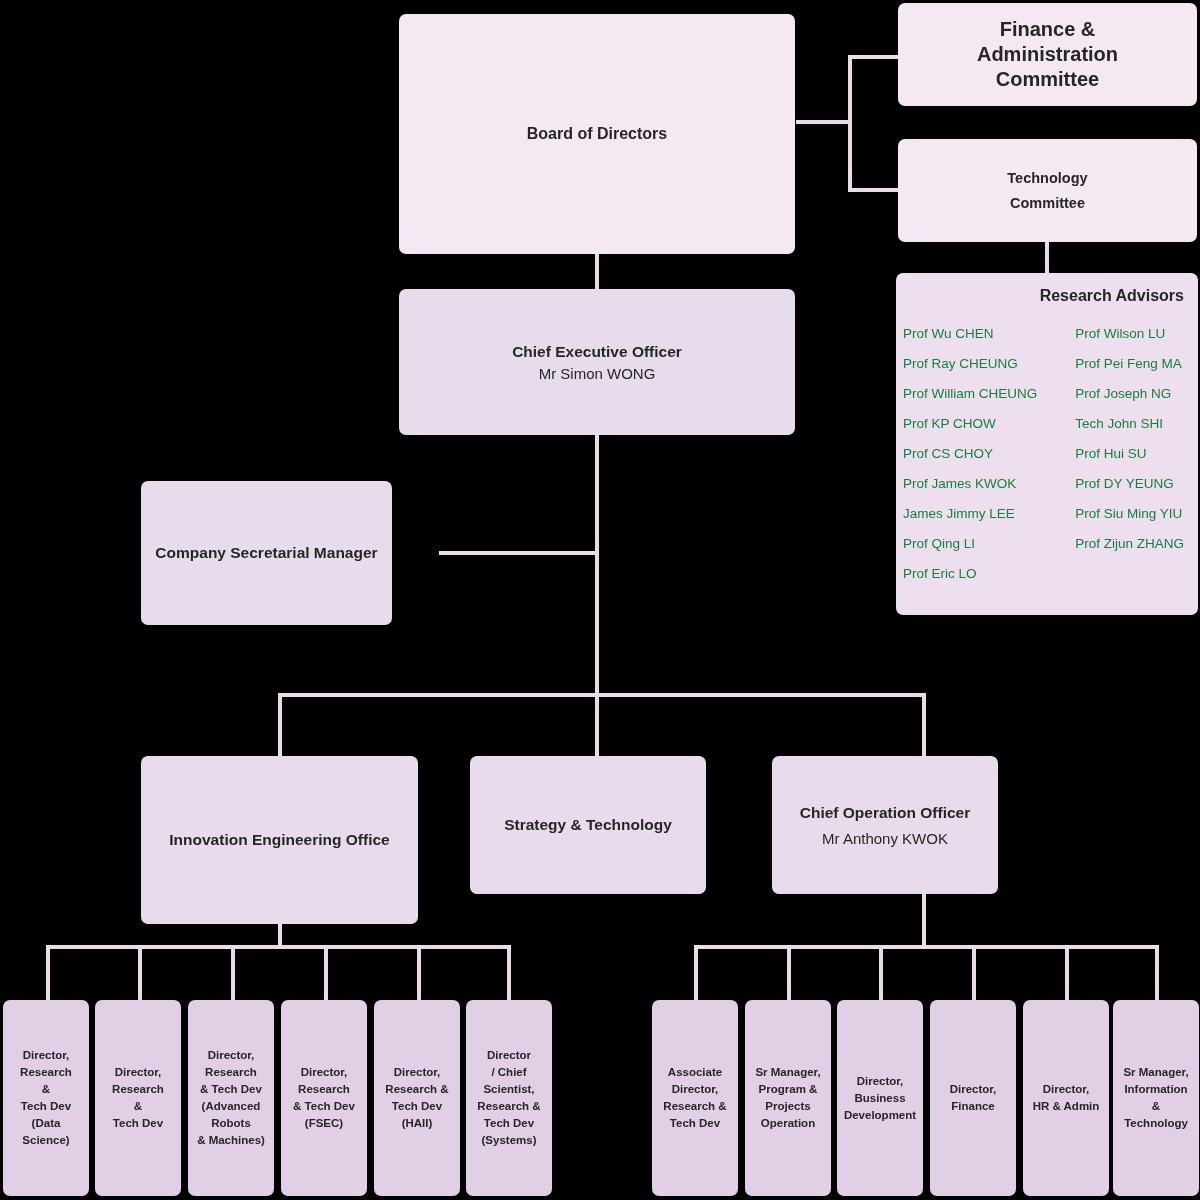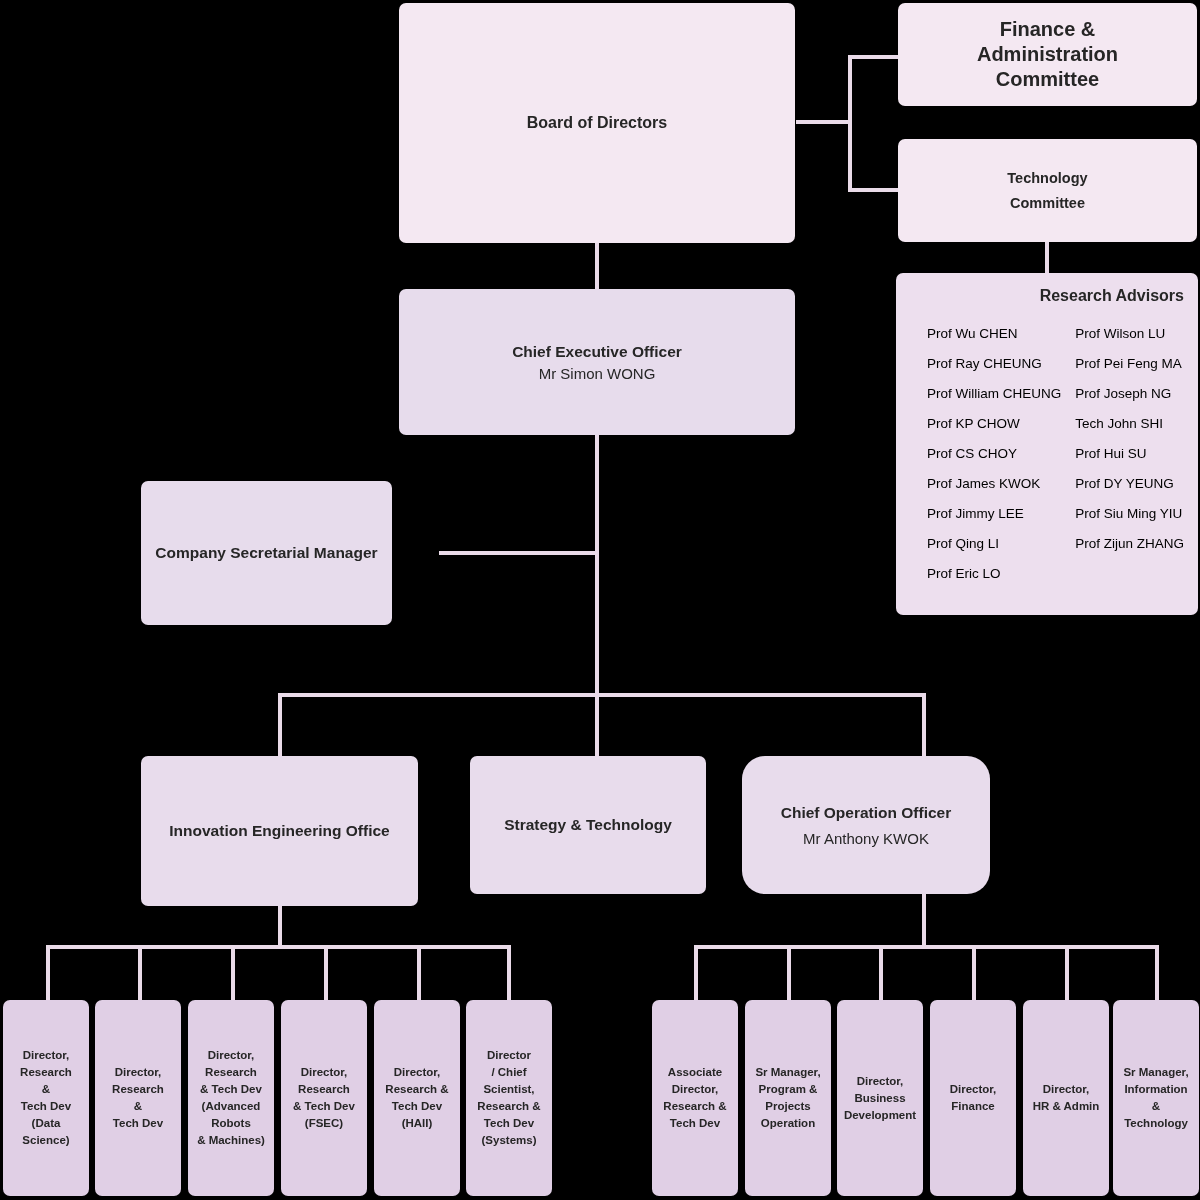--- a/index.html
+++ b/index.html
@@ -71,23 +71,24 @@
   }
   .adv-col {
     flex: 1;
     display: flex;
     flex-direction: column;
     gap: 0px;
   }
   .adv-name {
     font-size: 13.5px;
     line-height: 30px;
-    color: #000000;
+    color: #15803d;
     text-align: left;
     white-space: nowrap;
+    margin-left: 24px;
   }
 </style>
 </head>
 <body>
 
 <div id="chart">
 
   <div class="ln" style="left:796px; top:120px; width:56px; height:4px;"></div>
   <div class="ln" style="left:848px; top:55px; width:4px; height:137px;"></div>
   <div class="ln" style="left:848px; top:55px; width:52px; height:4px;"></div>
@@ -117,21 +118,21 @@
 
   <div class="ln" style="left:922px; top:893px; width:4px; height:55px;"></div>
   <div class="ln" style="left:694px; top:945px; width:465px; height:4px;"></div>
   <div class="ln" style="left:694px;  top:945px; width:4px; height:55px;"></div>
   <div class="ln" style="left:787px;  top:945px; width:4px; height:55px;"></div>
   <div class="ln" style="left:879px;  top:945px; width:4px; height:55px;"></div>
   <div class="ln" style="left:972px;  top:945px; width:4px; height:55px;"></div>
   <div class="ln" style="left:1065px; top:945px; width:4px; height:55px;"></div>
   <div class="ln" style="left:1155px; top:945px; width:4px; height:55px;"></div>
 
-  <div class="node tier-board" style="left:399px; top:3px; width:396px; height:240px;">
+  <div class="node tier-board" style="left:399px; top:14px; width:396px; height:240px;">
     <div class="title" style="font-size:16px;">Board of Directors</div>
   </div>
 
   <div class="node tier-cmte" style="left:898px; top:3px; width:299px; height:103px;">
     <div class="title" style="font-size:20px; line-height:25px;">
       <div>Finance &amp;</div>
       <div>Administration</div>
       <div>Committee</div>
     </div>
   </div>
@@ -146,21 +147,21 @@
   <div class="node tier-adv adv-panel" style="left:896px; top:273px; width:302px; height:342px;align-items:flex-end;">
     <div class="adv-title">Research Advisors</div>
     <div class="adv-cols">
       <div class="adv-col">
         <div class="adv-name">Prof Wu CHEN</div>
         <div class="adv-name">Prof Ray CHEUNG</div>
         <div class="adv-name">Prof William CHEUNG</div>
         <div class="adv-name">Prof KP CHOW</div>
         <div class="adv-name">Prof CS CHOY</div>
         <div class="adv-name">Prof James KWOK</div>
-        <div class="adv-name">Prof Jimmy LEE</div>
+        <div class="adv-name">James Jimmy LEE</div>
         <div class="adv-name">Prof Qing LI</div>
         <div class="adv-name">Prof Eric LO</div>
       </div>
       <div class="adv-col">
         <div class="adv-name">Prof Wilson LU</div>
         <div class="adv-name">Prof Pei Feng MA</div>
         <div class="adv-name">Prof Joseph NG</div>
         <div class="adv-name">Tech John SHI</div>
         <div class="adv-name">Prof Hui SU</div>
         <div class="adv-name">Prof DY YEUNG</div>
@@ -172,29 +173,29 @@
 
   <div class="node tier-exec" style="left:399px; top:289px; width:396px; height:146px;">
     <div class="title" style="font-size:15.5px; margin-bottom:4px;">Chief Executive Officer</div>
     <div class="person" style="font-size:15px;">Mr Simon WONG</div>
   </div>
 
   <div class="node tier-exec" style="left:141px; top:481px; width:251px; height:144px;">
     <div class="title" style="font-size:15.5px;">Company Secretarial Manager</div>
   </div>
 
-  <div class="node tier-div" style="left:141px; top:756px; width:277px; height:150px;">
+  <div class="node tier-div" style="left:141px; top:756px; width:277px; height:168px;">
     <div class="title" style="font-size:15.5px;">Innovation Engineering Office</div>
   </div>
 
   <div class="node tier-div" style="left:470px; top:756px; width:236px; height:138px;">
     <div class="title" style="font-size:15.5px;">Strategy &amp; Technology</div>
   </div>
 
-  <div class="node tier-div" style="left:742px; top:756px; width:248px; height:138px;border-radius:23px;">
+  <div class="node tier-div" style="left:772px; top:756px; width:226px; height:138px;">
     <div class="title" style="font-size:15.5px; margin-bottom:8px;">Chief Operation Officer</div>
     <div class="person" style="font-size:15px;">Mr Anthony KWOK</div>
   </div>
 
   <div class="node tier-leaf" style="left:3px; top:1000px; width:86px; height:196px; font-size:11.5px; font-weight:bold; line-height:17px;">
     <div>Director,</div>
     <div>Research</div>
     <div>&amp;</div>
     <div>Tech Dev</div>
     <div>(Data</div>

